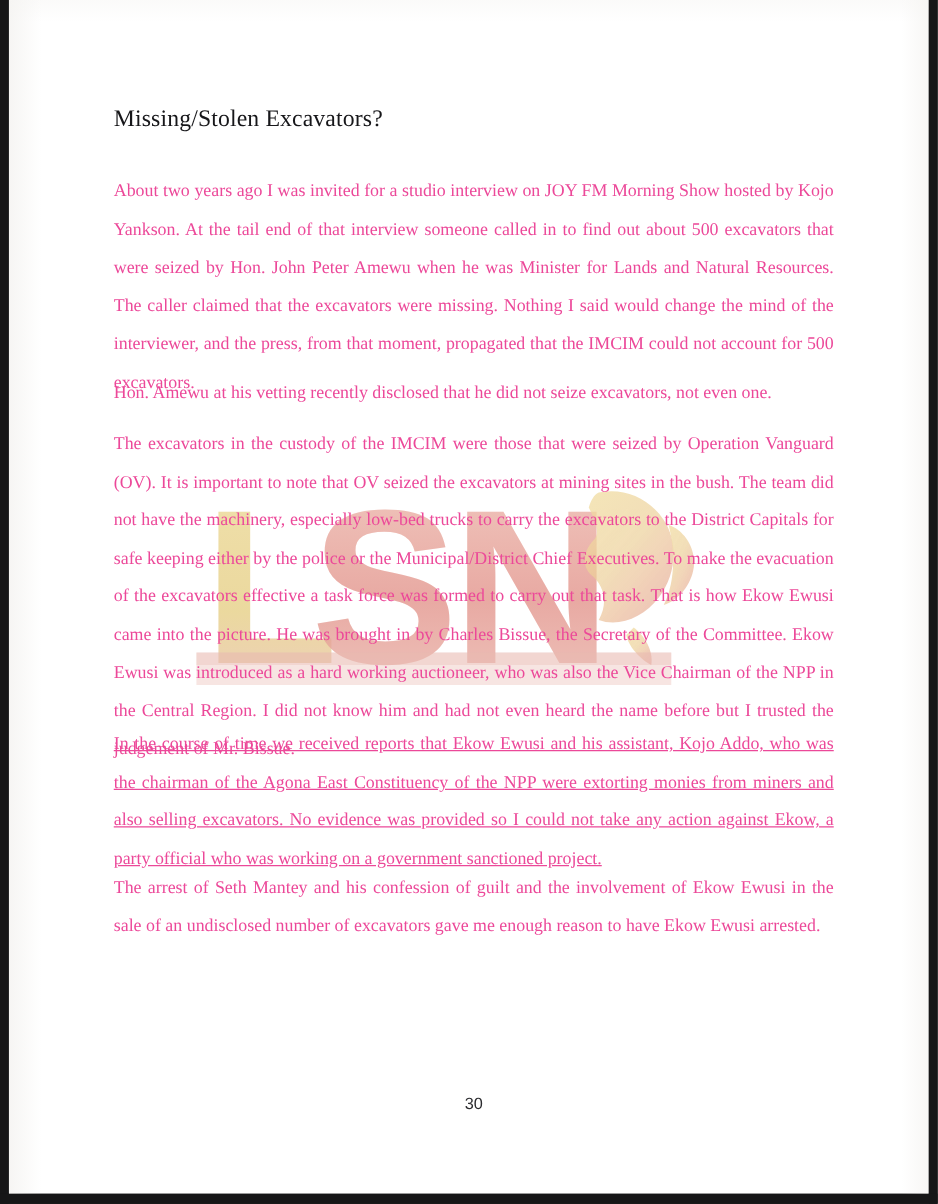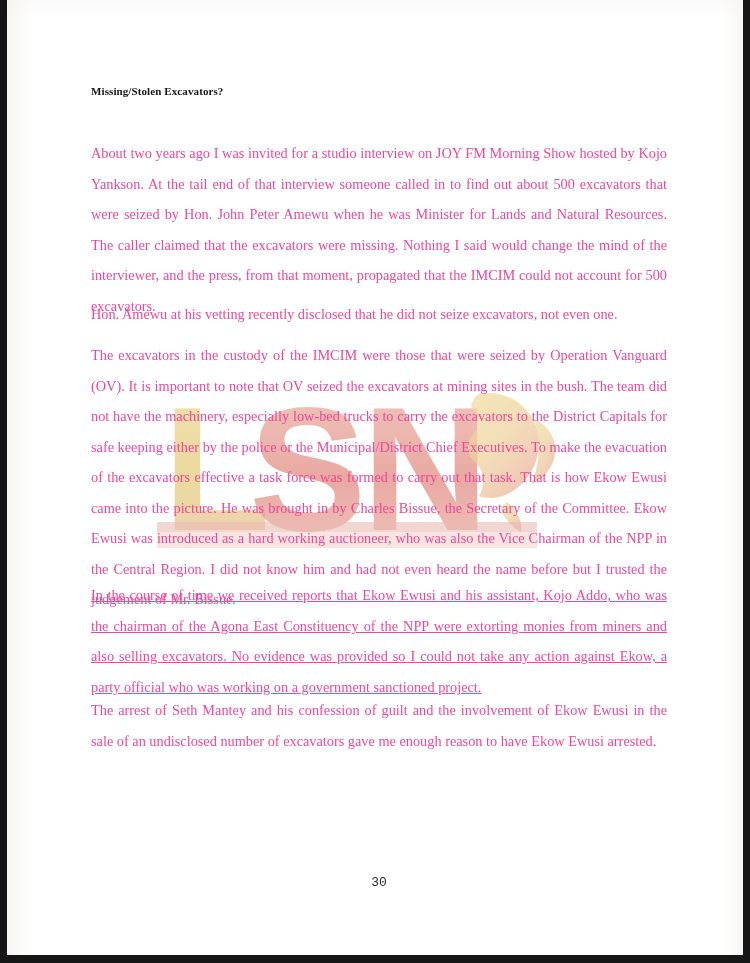--- a/index.html
+++ b/index.html
@@ -56,22 +56,22 @@
     width: 576px;
     height: 100%;
     z-index: 2;
   }
 
   .doc-heading {
     position: absolute;
     top: 85px;
     left: 0;
     width: 100%;
-    font-size: 11px;
-    font-weight: bold;
+    font-size: 19px;
+    font-weight: normal;
     color: #17171a;
     letter-spacing: 0.1px;
   }
 
   .para {
     position: absolute;
     left: 0;
     width: 576px;
     font-size: 14.3px;
     line-height: 30.5px;
@@ -92,21 +92,21 @@
 
   
   .para { text-align-last: left; }
 
   #page-number {
     position: absolute;
     top: 875px;
     left: 0;
     width: 576px;
     text-align: center;
-    font-family: Liberation Mono, monospace;
+    font-family: Liberation Sans, sans-serif;
     font-size: 13px;
     color: #2b2b2e;
     z-index: 2;
   }
 
   
   #frame-left, #frame-right, #frame-bottom, #frame-top {
     position: absolute;
     background: #161617;
   }

